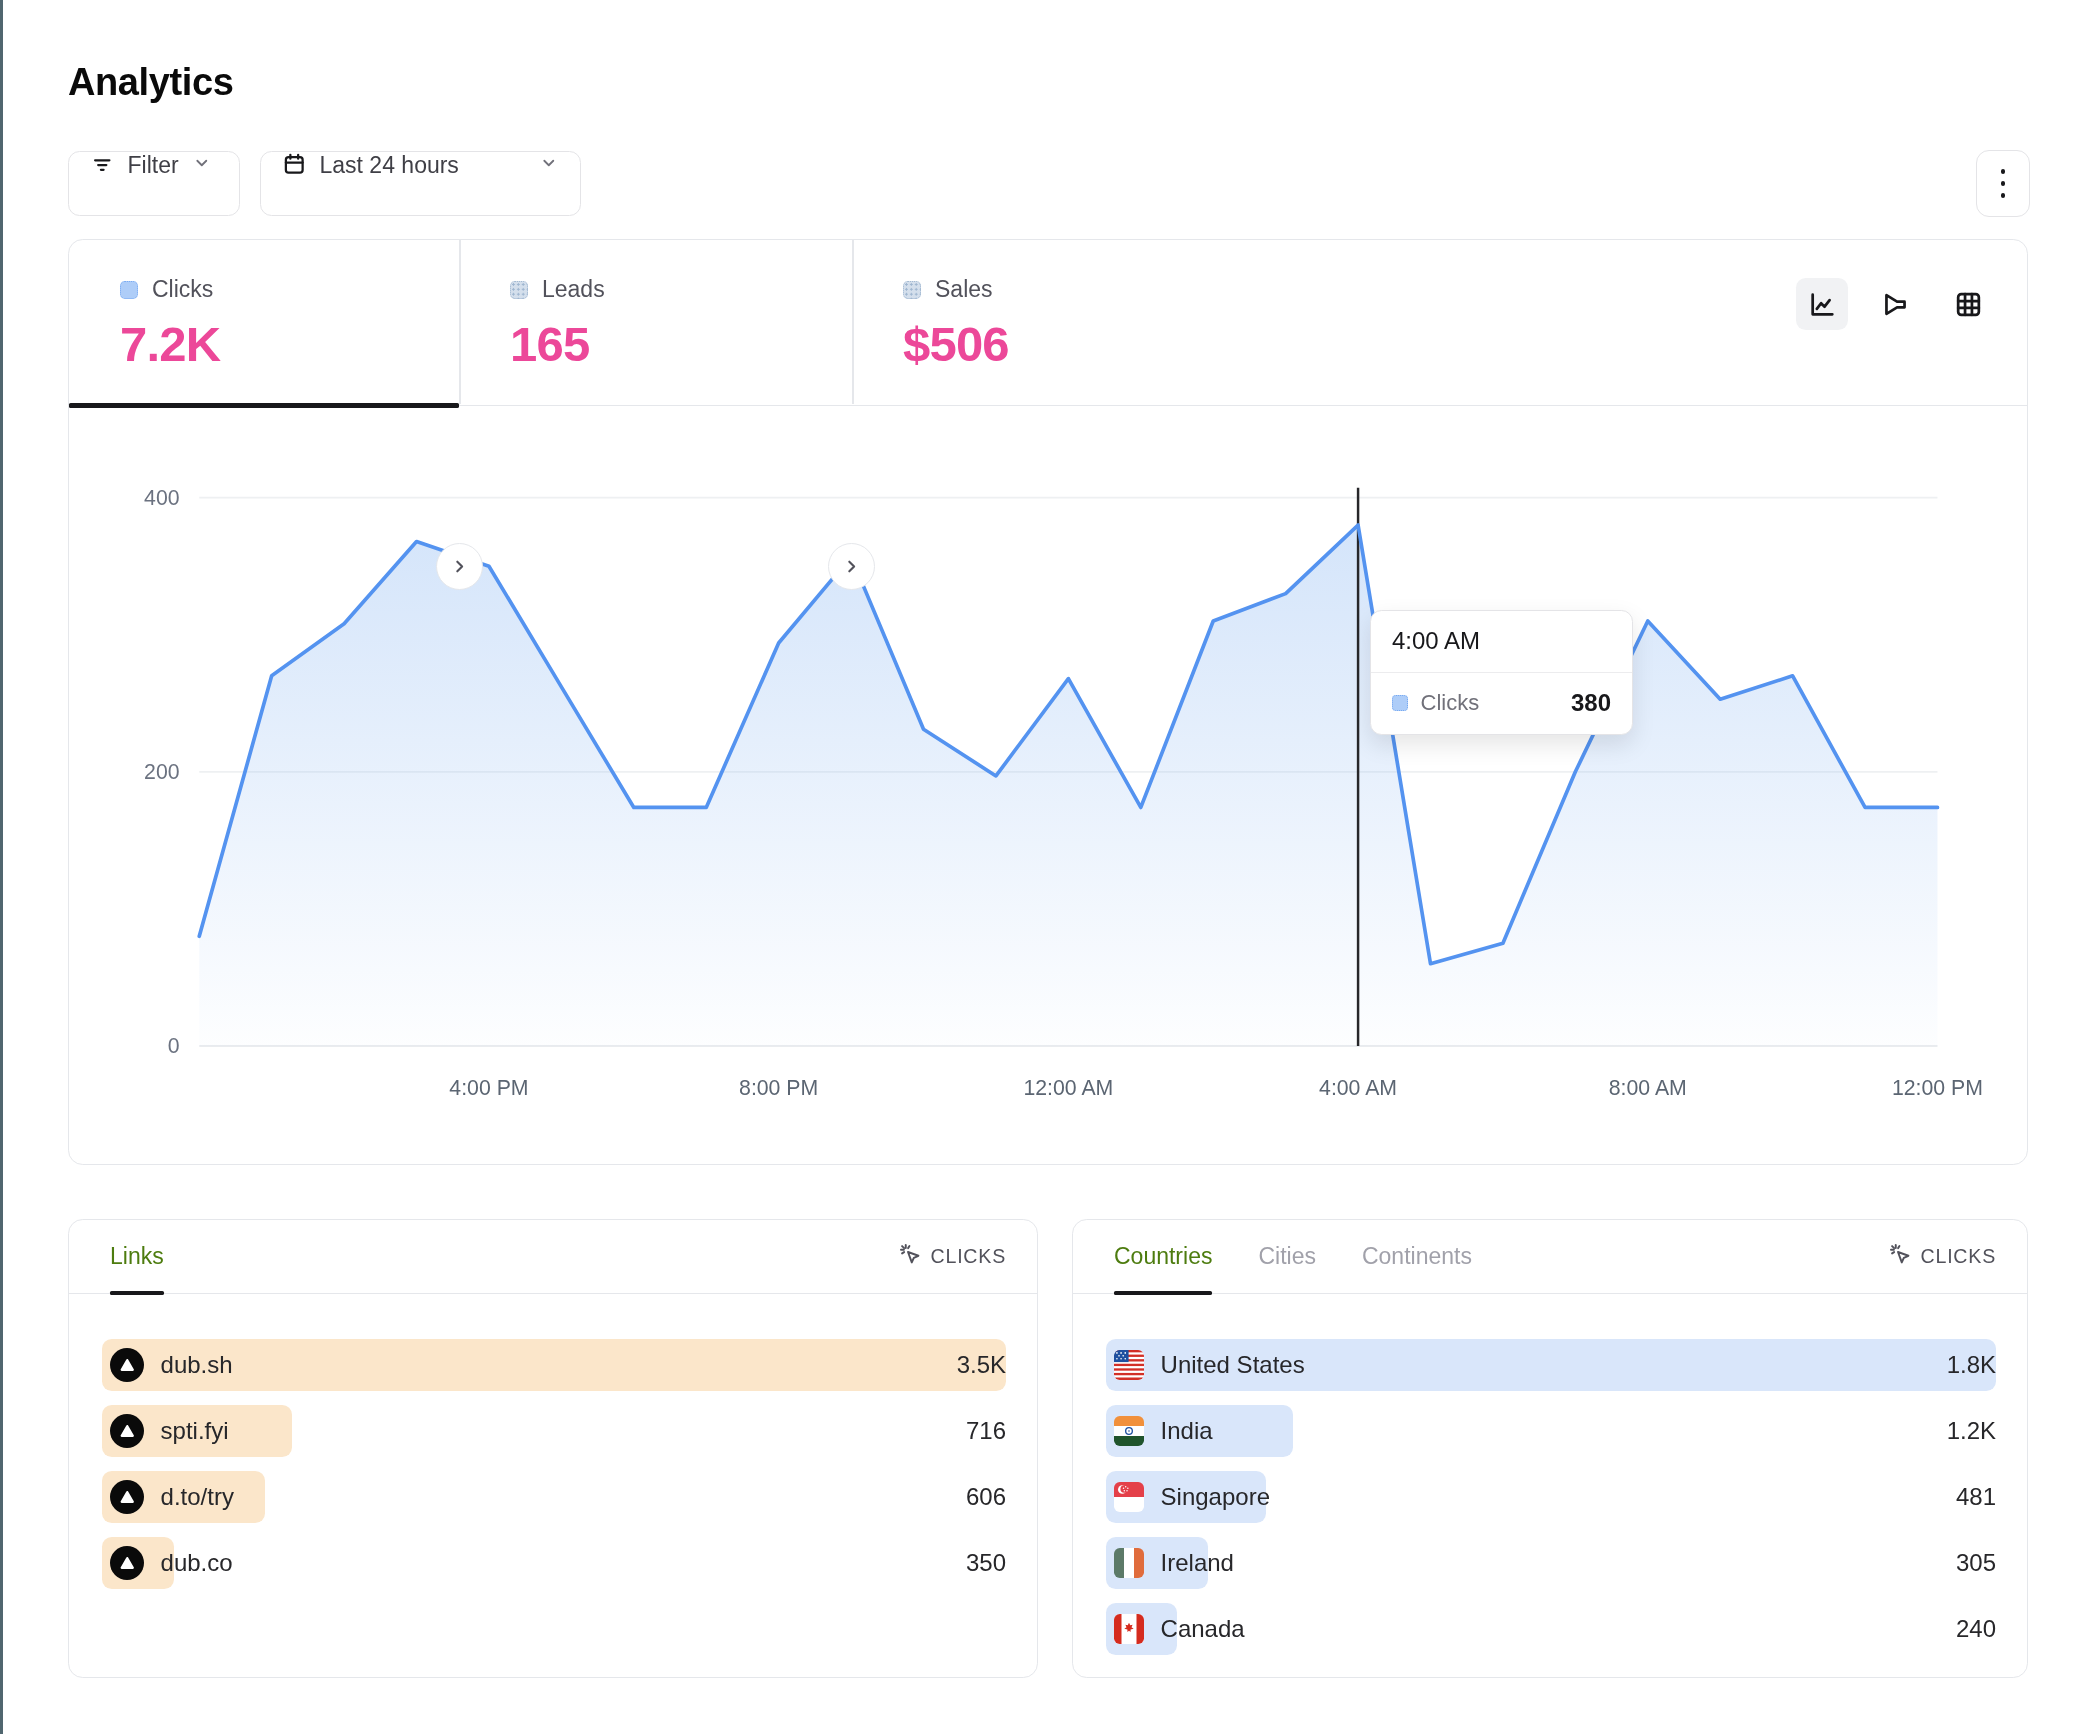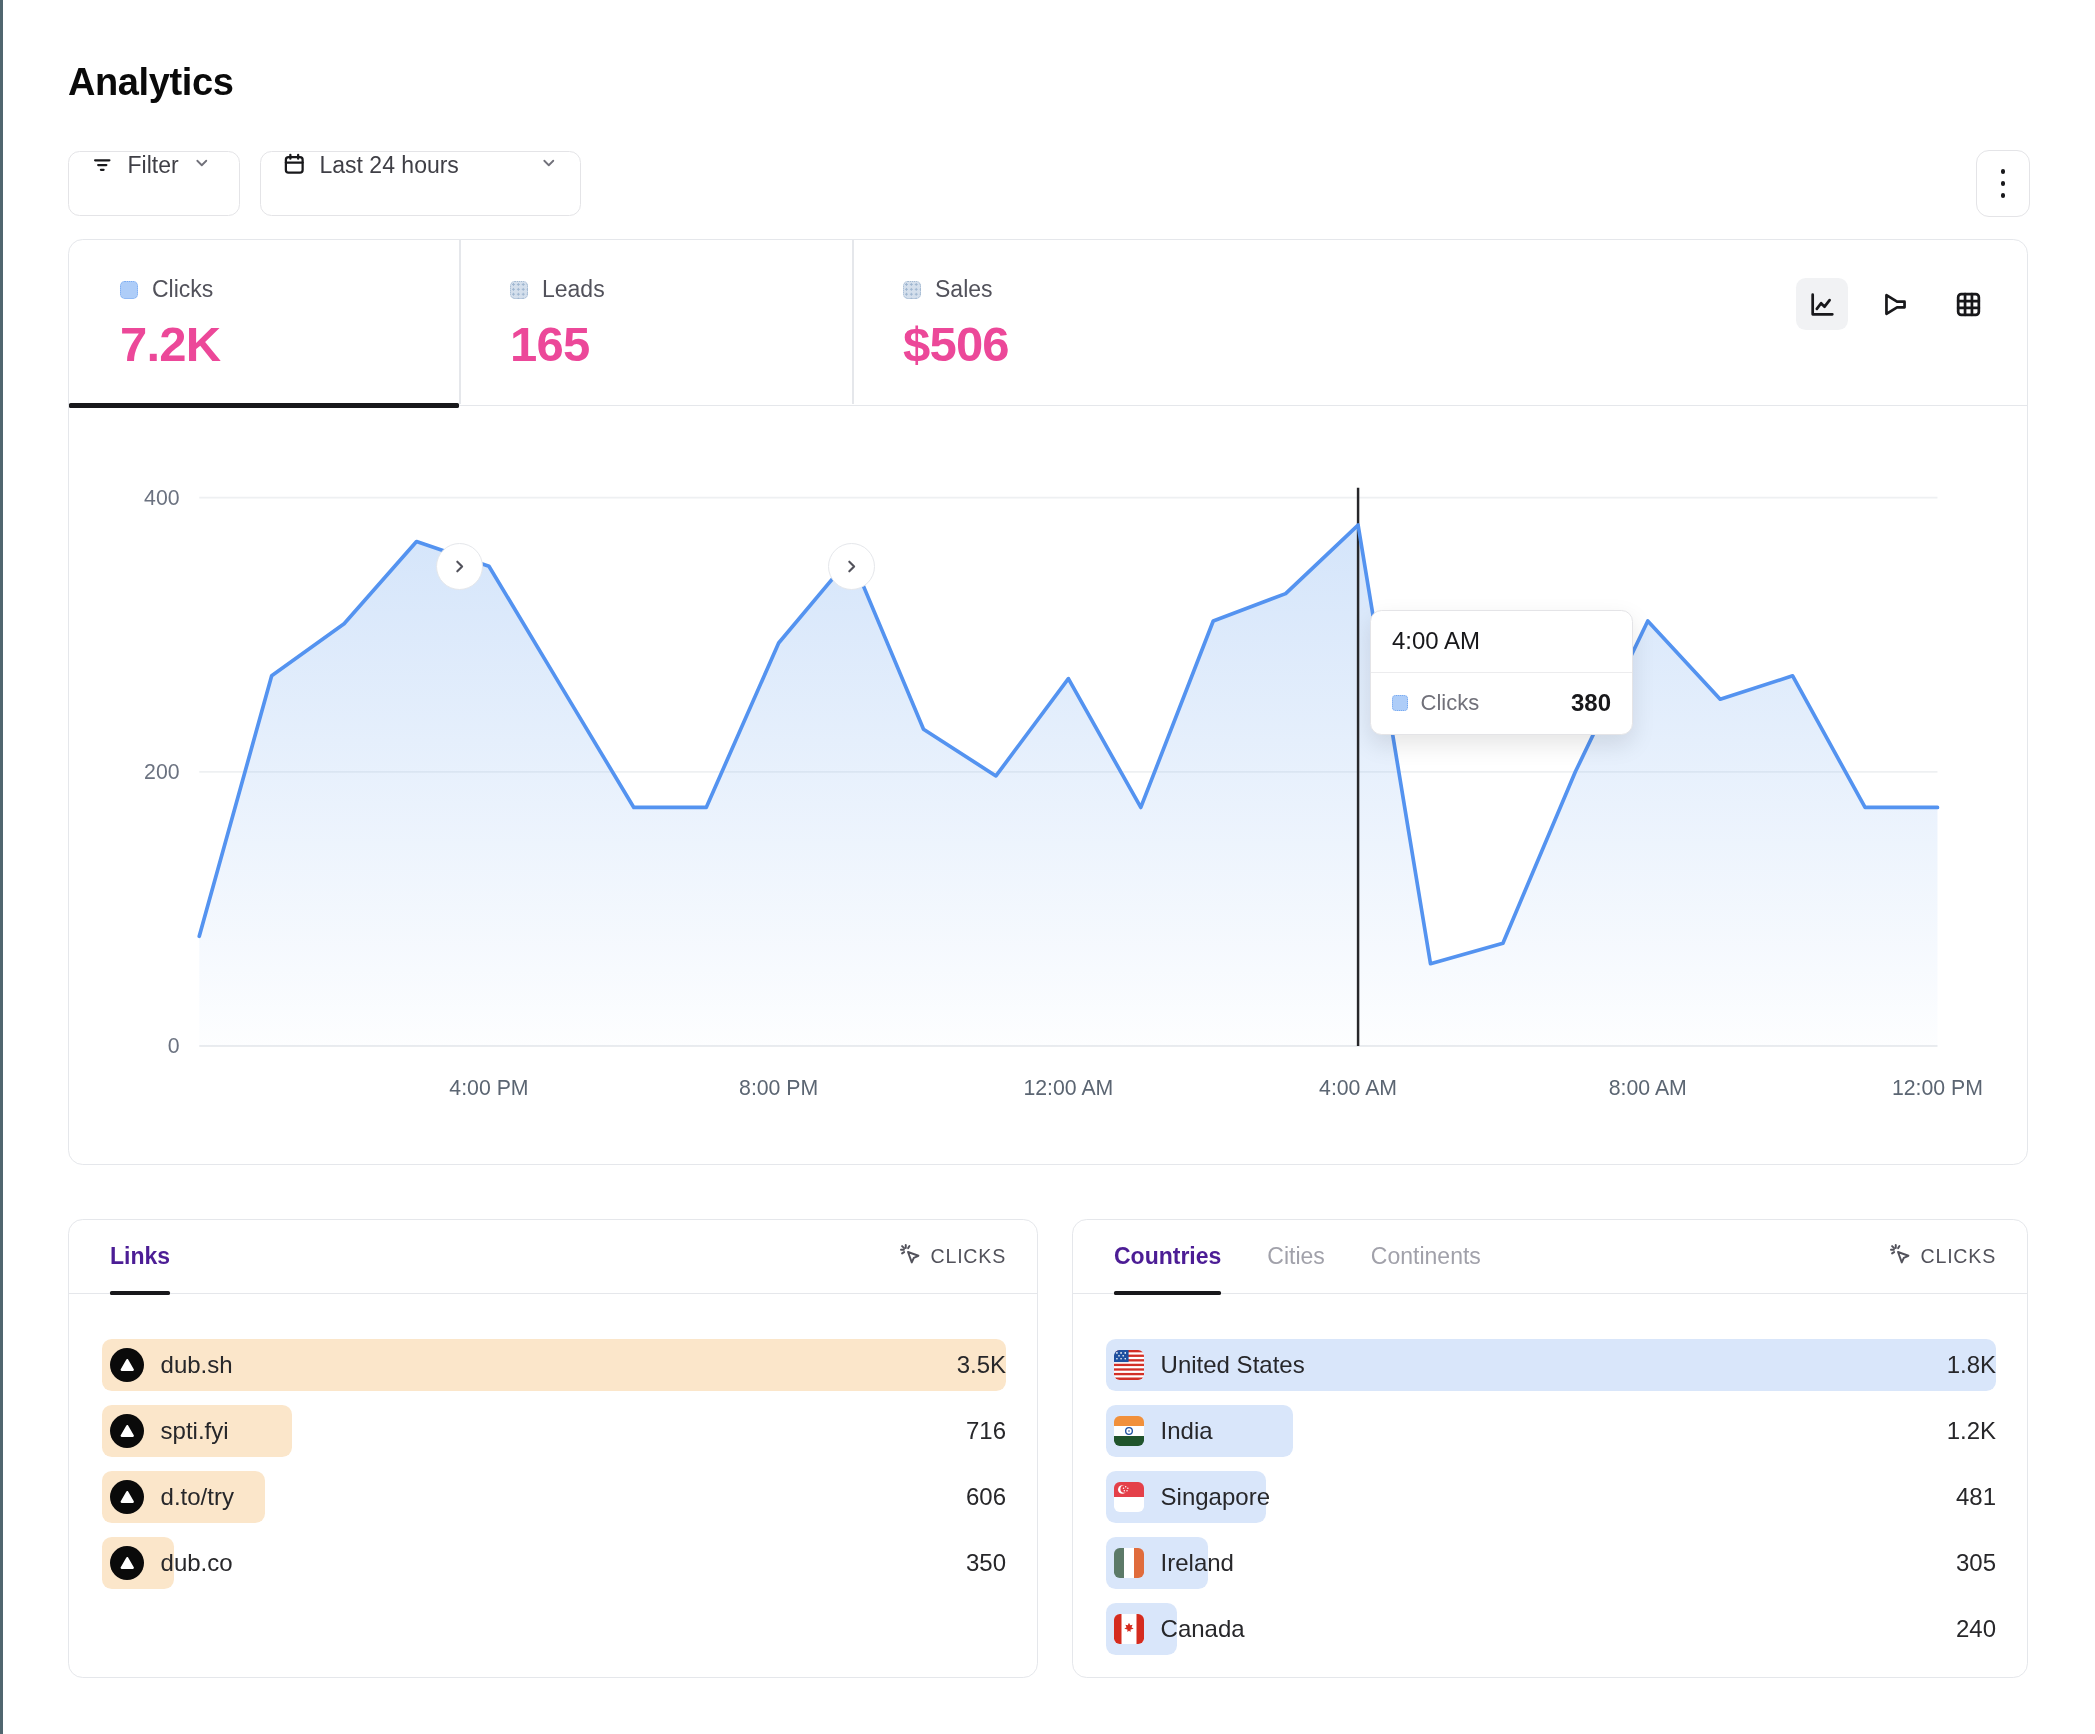--- a/index.html
+++ b/index.html
@@ -45,21 +45,21 @@
   .tooltip-row{display:flex;align-items:center;gap:13px;padding:16.4px 21px;}
   .tooltip-row .legend-sq{width:15.5px;height:15.5px;border-radius:4.1px;}
   .tt-series{font-size:22px;color:#71717a;}
   .tt-value{margin-left:auto;font-size:24px;font-weight:700;color:#18181b;}
 
   
   .bottom-card{position:absolute;top:1219px;box-sizing:border-box;border:1.6px solid #e5e7eb;border-radius:14.7px;background:#fff;height:459px;}
   .links-card{left:68px;width:970px;}
   .countries-card{left:1072px;width:956px;}
   .card-header{position:relative;height:74px;border-bottom:1.6px solid #e5e7eb;box-sizing:border-box;display:flex;align-items:center;padding:0 31px 0 41px;}
-  .card-tab{font-size:23px;font-weight:700;color:#4c1d95;position:relative;height:100%;display:flex;align-items:center;}
+  .card-tab{font-size:23px;font-weight:400;color:#4d7c0f;position:relative;height:100%;display:flex;align-items:center;}
   .card-tab.inactive{color:#a1a1aa;font-weight:400;}
   .card-tab .tab-ink{position:absolute;left:0;bottom:-1.6px;width:100%;height:4.1px;background:#18181b;border-radius:1.6px;}
   .card-tabs{display:flex;gap:46px;height:100%;}
   .metric-head{margin-left:auto;display:flex;align-items:center;gap:8.2px;font-size:19.6px;font-weight:500;letter-spacing:0.04em;color:#52525b;}
   .rows{position:absolute;left:33px;right:31px;top:119px;}
   .row{position:relative;height:52px;margin-bottom:14px;}
   .row-bar{position:absolute;left:0;top:0;height:52px;border-radius:9.8px;}
   .row-content{position:absolute;left:8.2px;top:0;height:52px;display:flex;align-items:center;gap:16.4px;z-index:2;}
   .row-label{font-size:24px;color:#27272a;}
   .row-value{position:absolute;right:0;top:0;height:52px;display:flex;align-items:center;font-size:24px;color:#27272a;z-index:2;}

